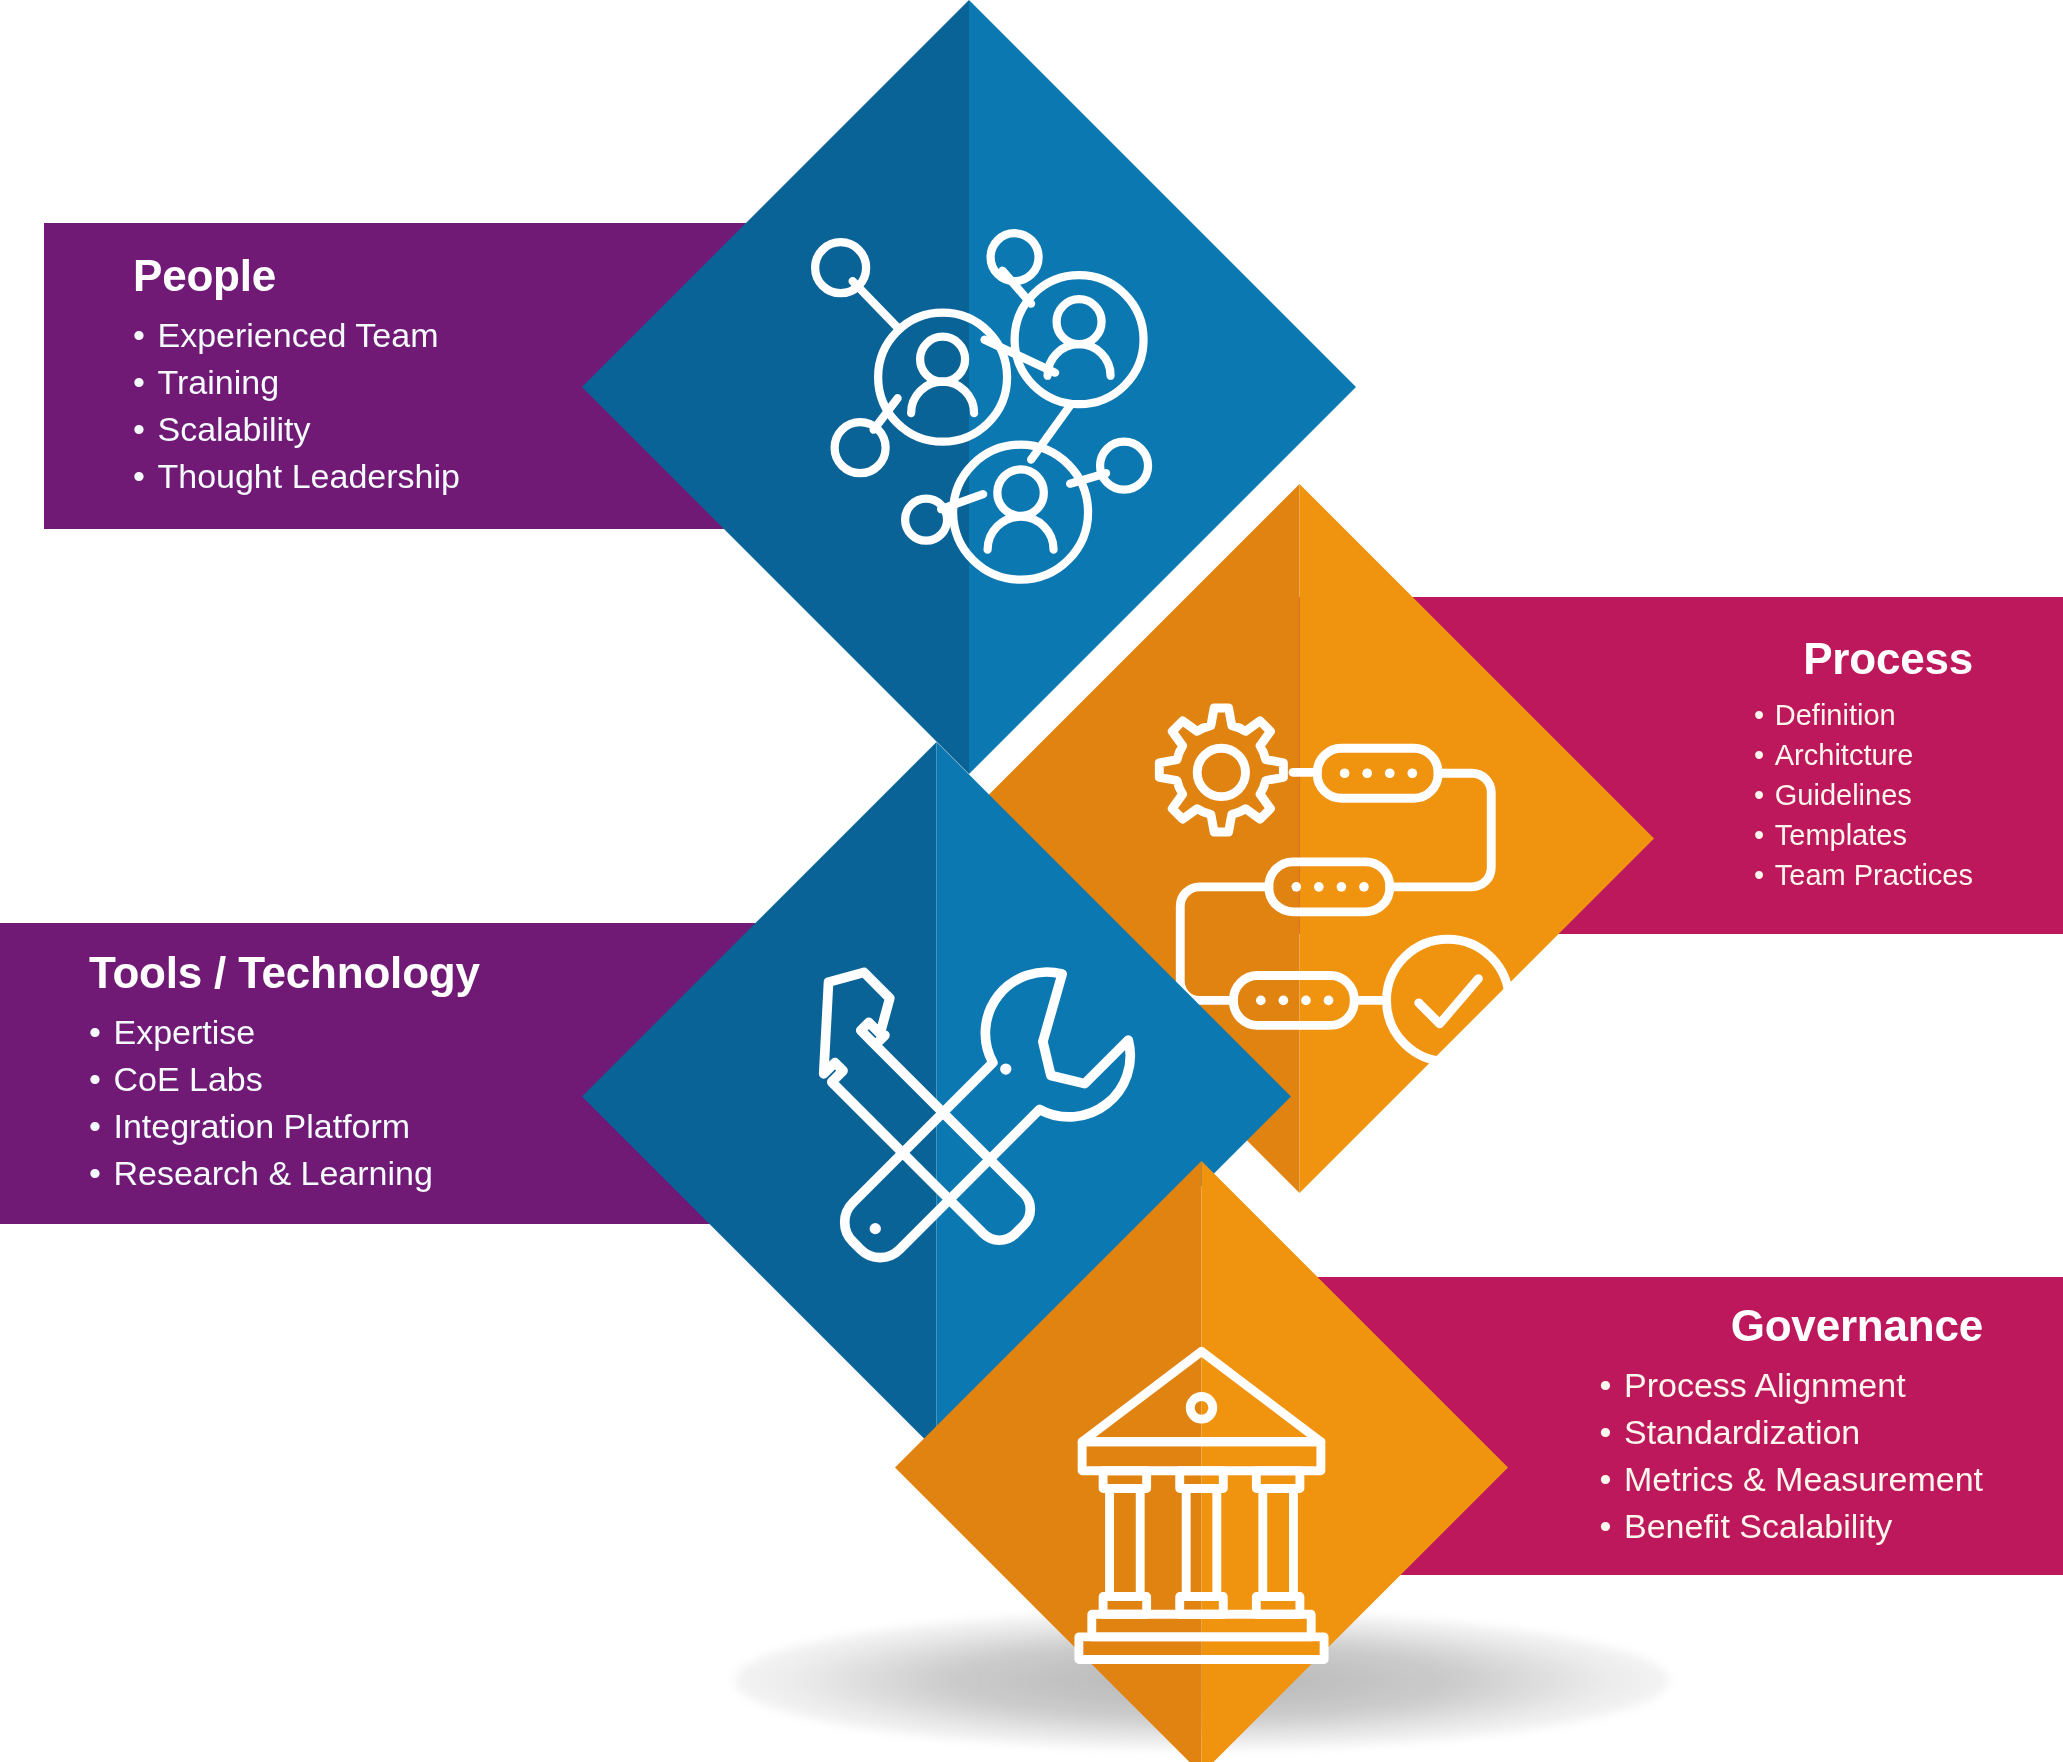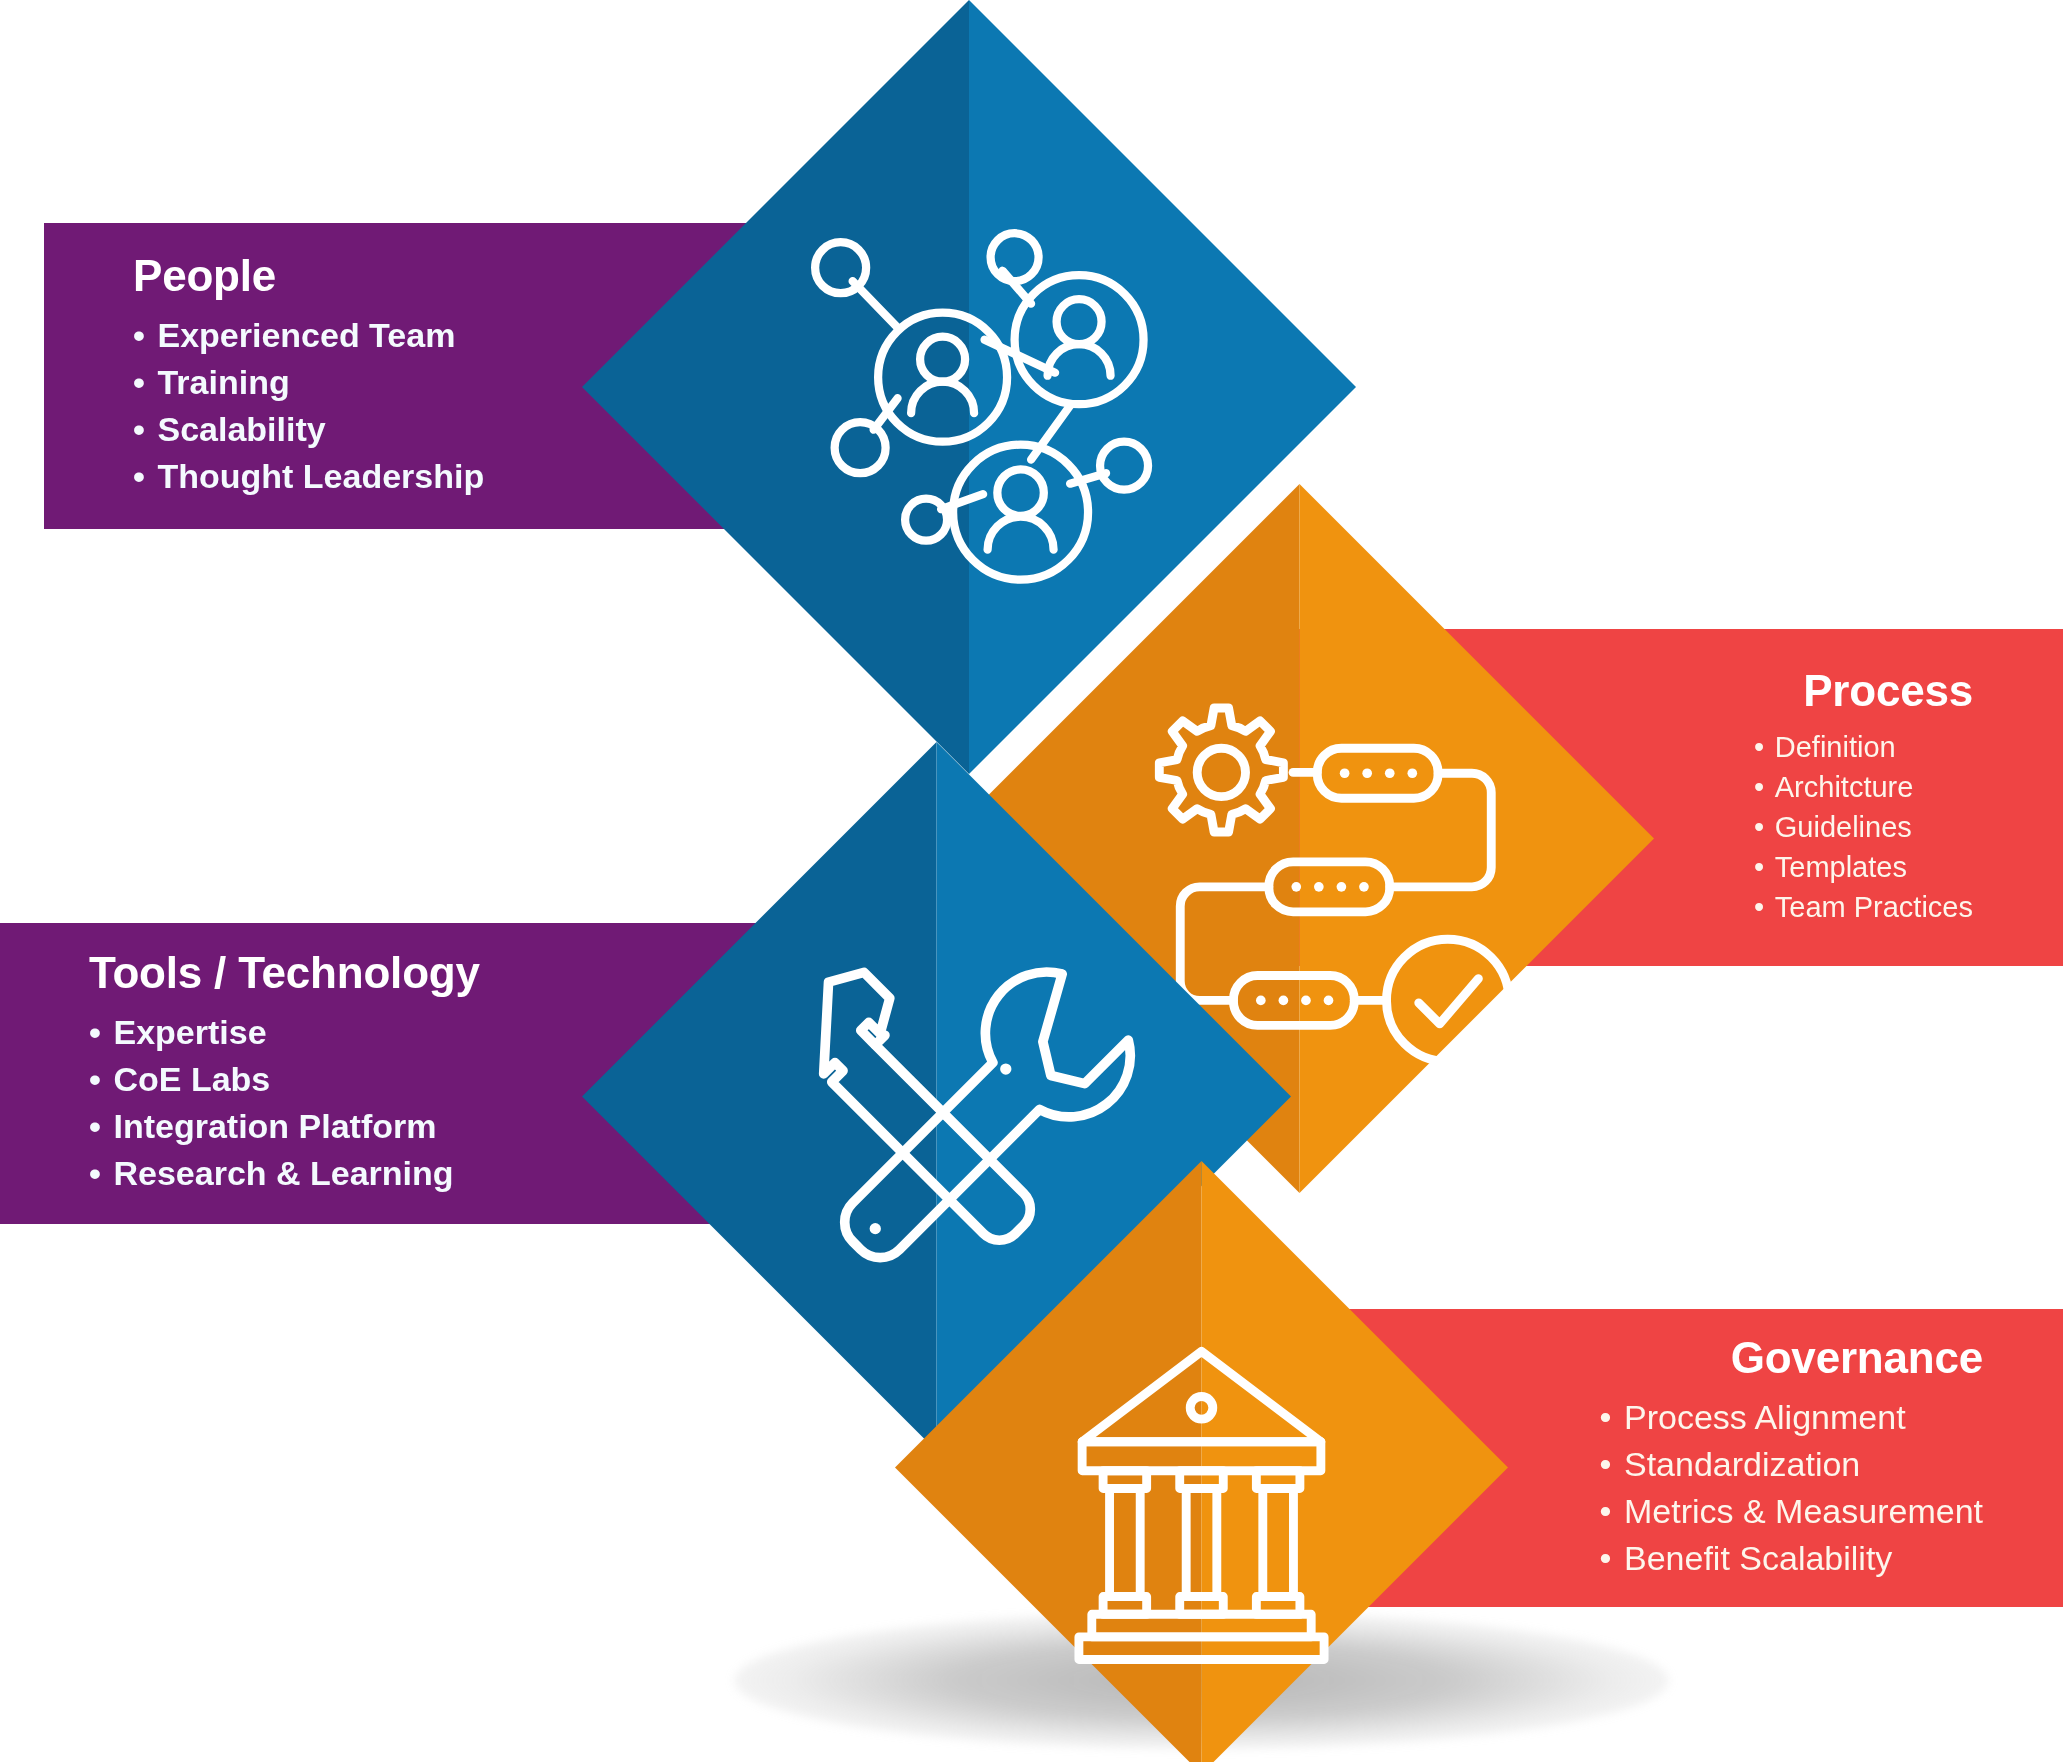--- a/index.html
+++ b/index.html
@@ -12,42 +12,42 @@
   }
   
   .bar{
     position:absolute;
     box-sizing:border-box;
     display:flex;
     flex-direction:column;
     justify-content:center;
   }
   .bar.blue{background:#701a75;}
-  .bar.orange{background:#ef4444;margin-top:32px;}
+  .bar.orange{background:#be185d;}
   .bar-title{
     color:#ffffff;
     font-weight:bold;
     line-height:1.05;
     letter-spacing:-0.2px;
   }
   .bar-list{
     list-style:none;
     margin:0;padding:0;
   }
   .bar-list li{
     color:#fdf6ec;
     line-height:1.38;
     white-space:nowrap;
   }
   .bar-list li::before{
     content:"\2022";
     display:inline-block;
     width:0.72em;
   }
-  .bar.blue .bar-list li{color:#f4fafe;font-weight:bold;}
+  .bar.blue .bar-list li{color:#f4fafe;}
 
   
   .bar.left-bar{align-items:flex-start;}
   .bar.left-bar .bar-title{text-align:left;}
   .bar.left-bar .bar-list{text-align:left;}
   
   .bar.right-bar{align-items:flex-end;}
   .bar.right-bar .bar-title{text-align:right;}
   .bar.right-bar .bar-list li{text-align:left;}
 

